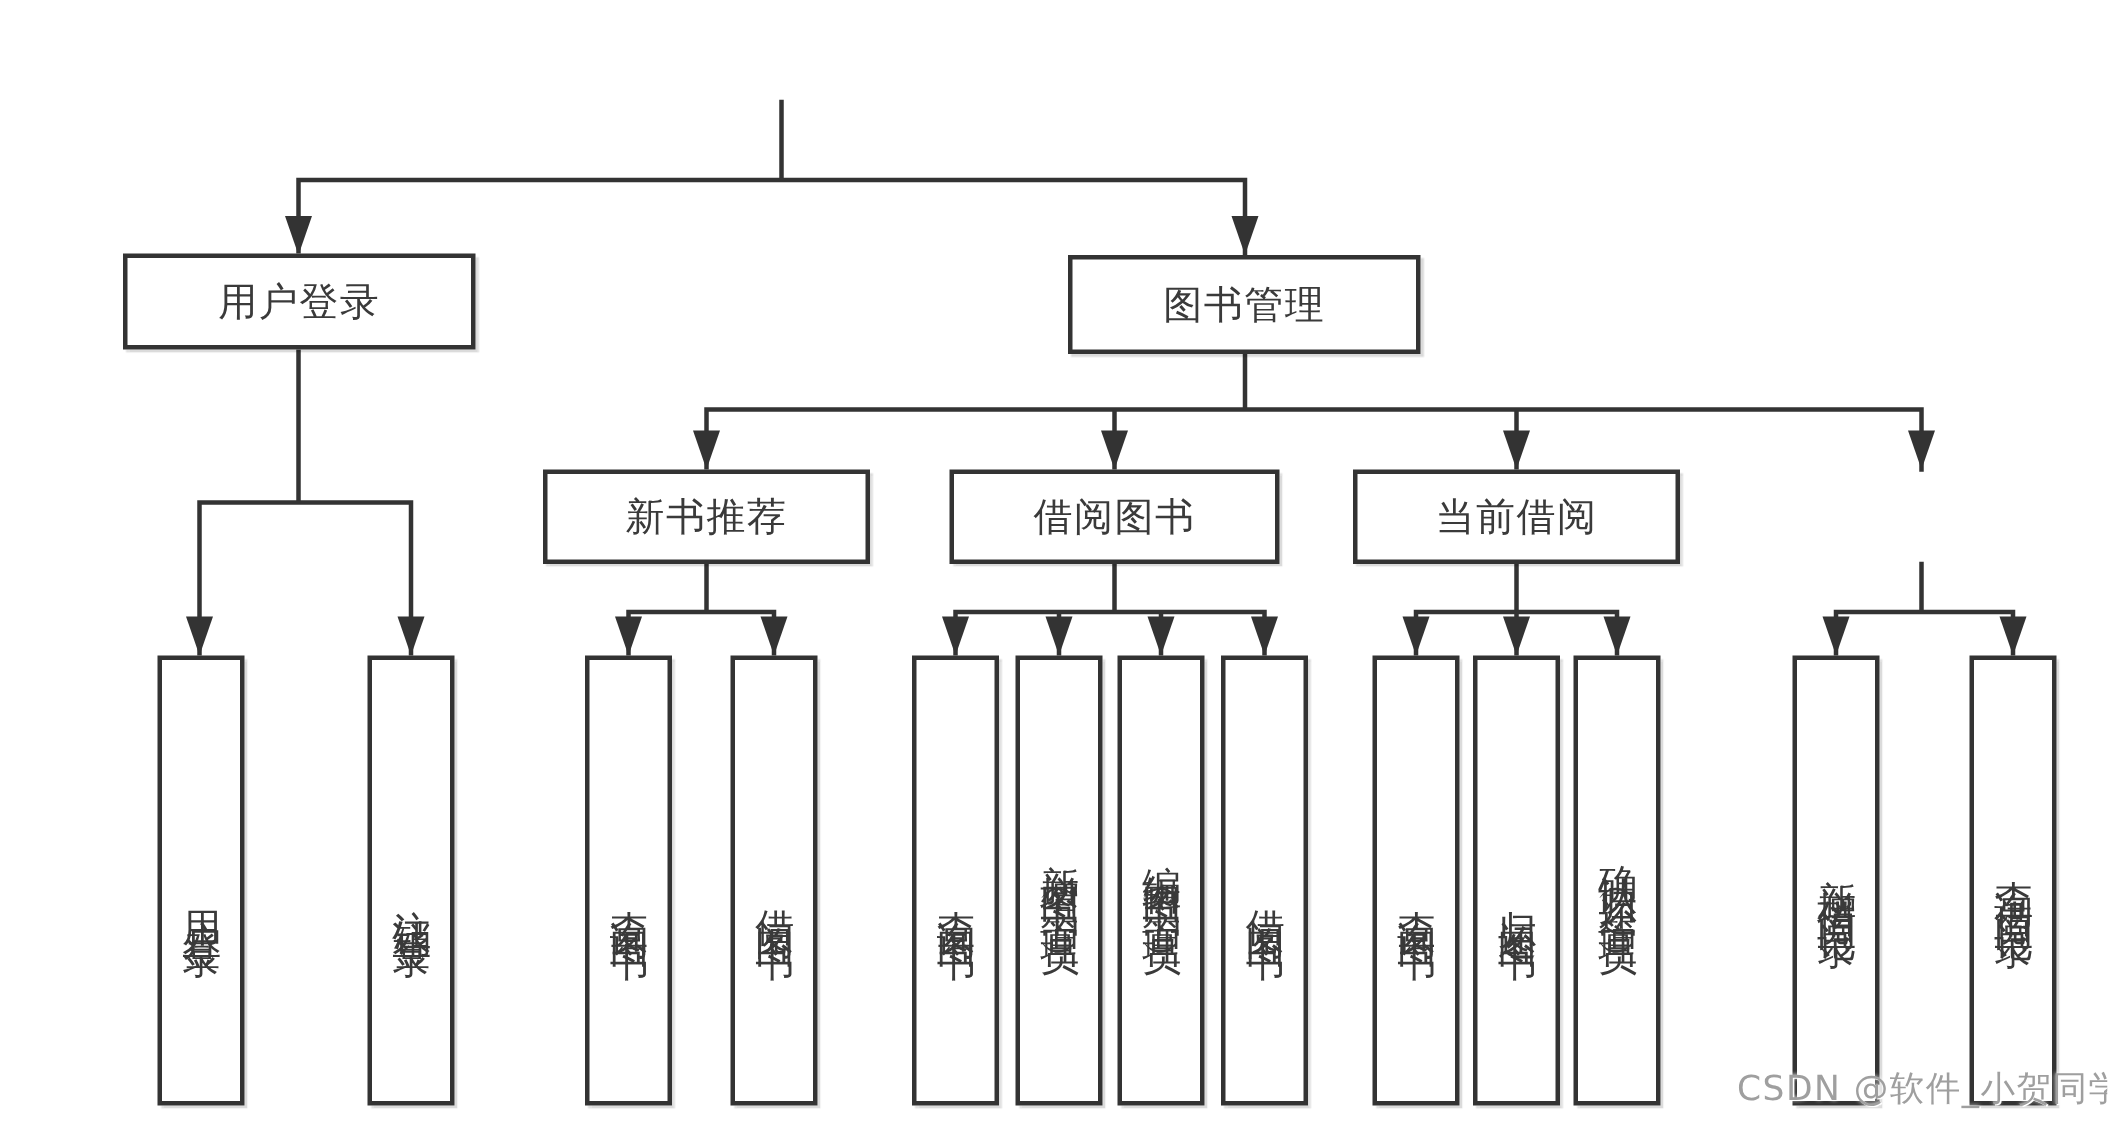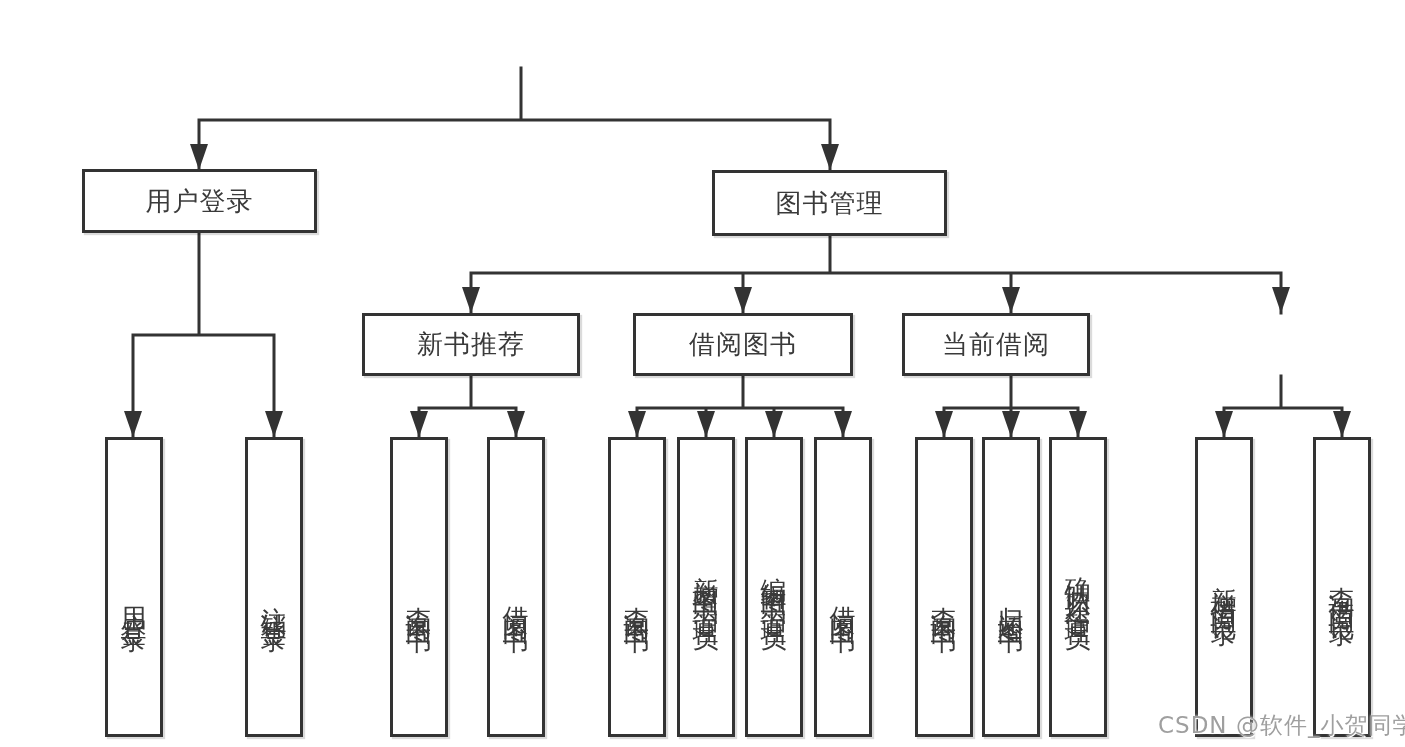--- a/index.html
+++ b/index.html
@@ -85,21 +85,21 @@
       <polygon points="1333,411 1351,411 1342,437"></polygon>
     </g>
   </svg>
 
 
   <div class="node" style="left:82px;top:169px;width:235px;height:64px;">用户登录</div>
   <div class="node" style="left:712px;top:170px;width:235px;height:66px;">图书管理</div>
 
   <div class="node" style="left:362px;top:313px;width:218px;height:63px;">新书推荐</div>
   <div class="node" style="left:633px;top:313px;width:220px;height:63px;">借阅图书</div>
-  <div class="node" style="left:902px;top:313px;width:188px;height:63px;">当前借阅</div>
+  <div class="node" style="left:902px;top:313px;width:218px;height:63px;">当前借阅</div>
 
   <div class="node leaf s4" style="left:105px;top:437px;width:58px;height:300px;">用户登录</div>
   <div class="node leaf s4" style="left:245px;top:437px;width:58px;height:300px;">注销登录</div>
 
   <div class="node leaf s4" style="left:390px;top:437px;width:58px;height:300px;">查询图书</div>
   <div class="node leaf s4" style="left:487px;top:437px;width:58px;height:300px;">借阅图书</div>
 
   <div class="node leaf s4" style="left:608px;top:437px;width:58px;height:300px;">查询图书</div>
   <div class="node leaf" style="left:677px;top:437px;width:58px;height:300px;">新增图书（管理员）</div>
   <div class="node leaf" style="left:745px;top:437px;width:58px;height:300px;">编辑图书（管理员）</div>

